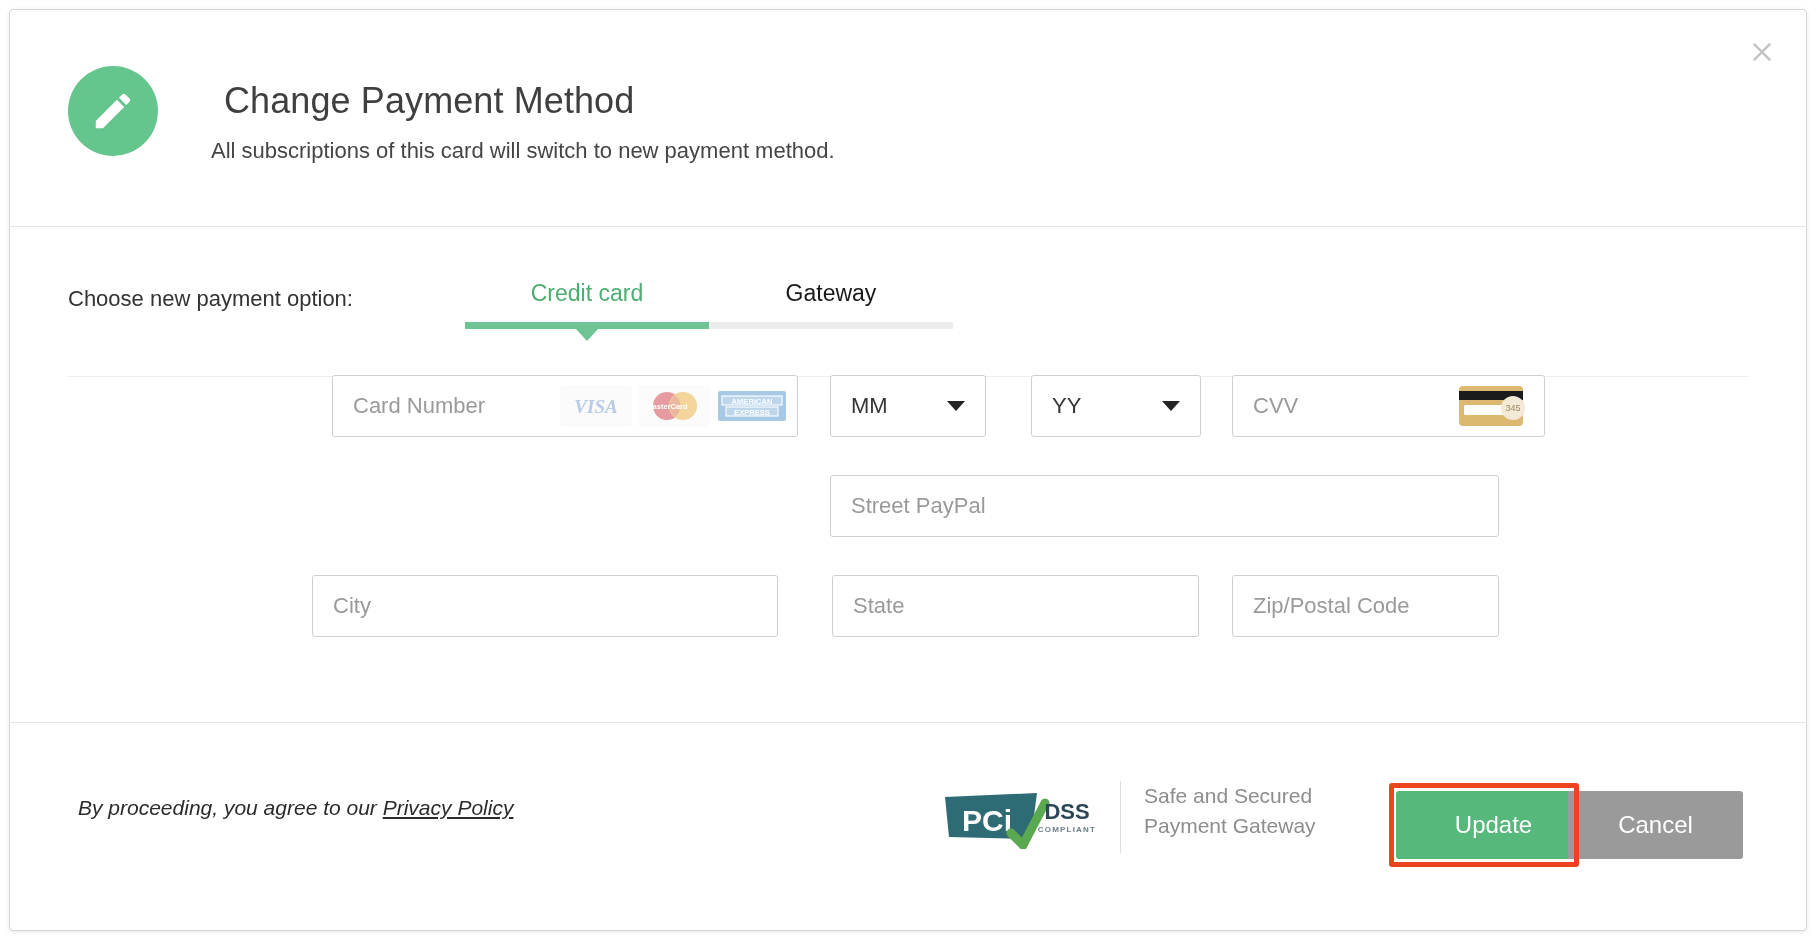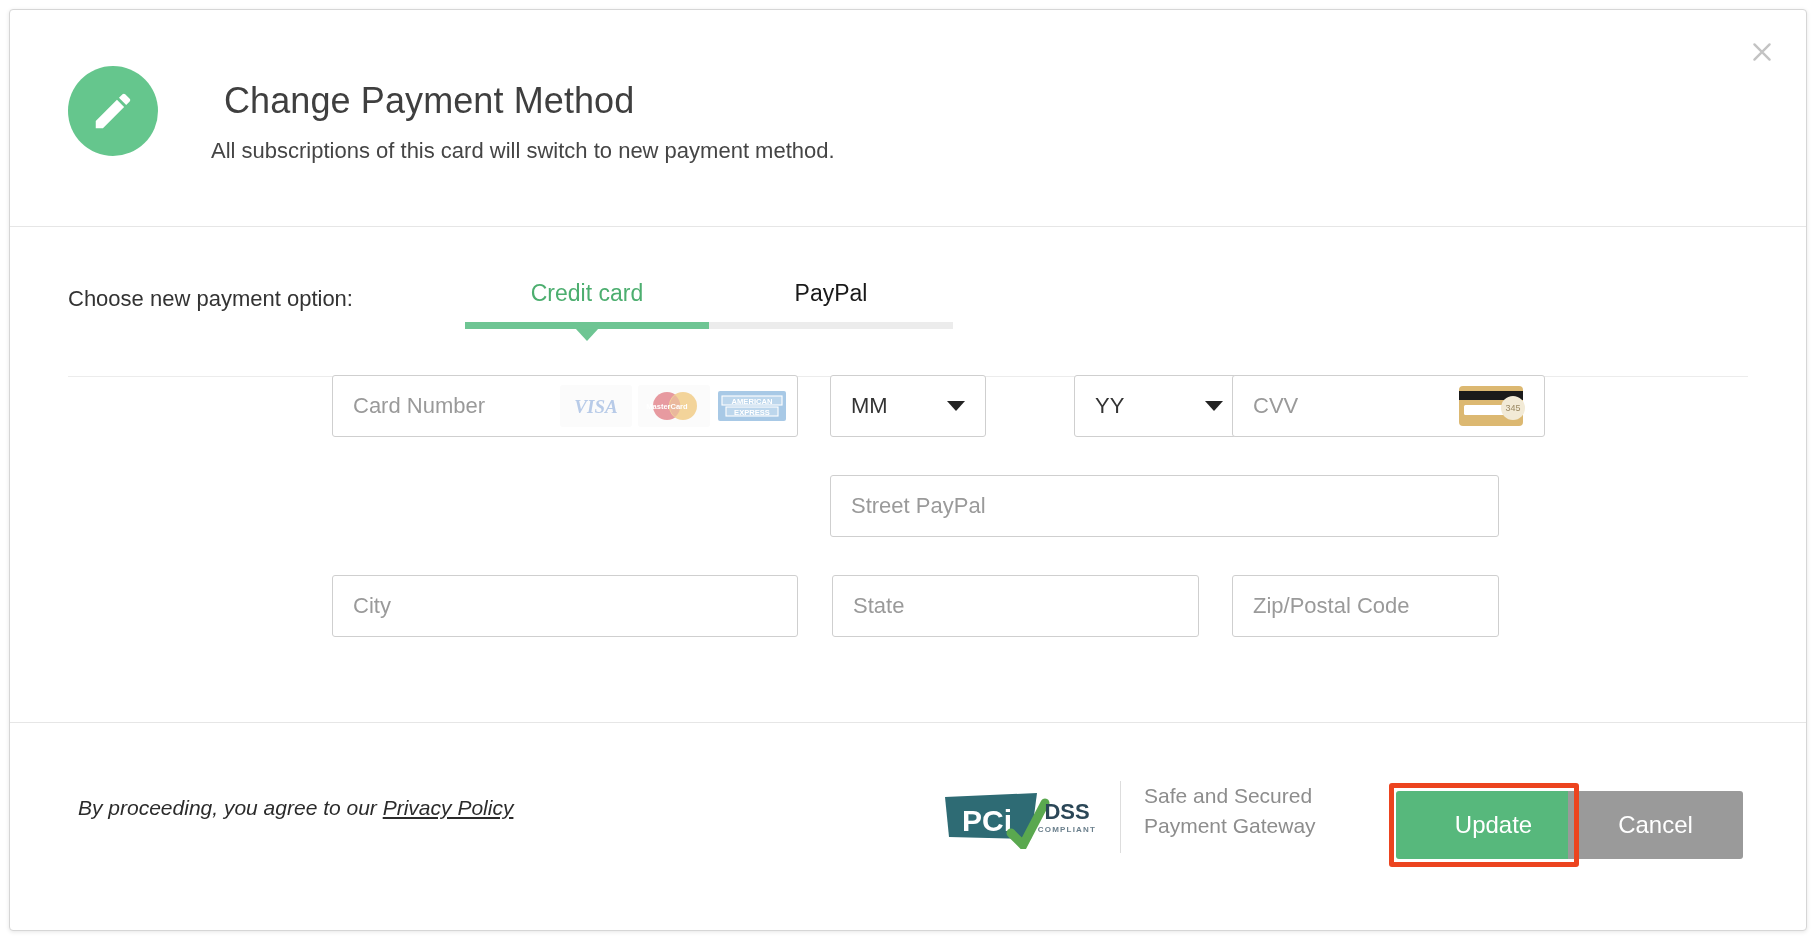--- a/index.html
+++ b/index.html
@@ -321,21 +321,21 @@
     <div class="option-row">
       <div class="option-label">Choose new payment option:</div>
 
       <div class="tabs">
         <div class="tab active">
           <span>Credit card</span>
           <span class="bar"></span>
           <span class="caret"></span>
         </div>
         <div class="tab inactive">
-          <span>PayPal</span>
+          <span>Gateway</span>
           <span class="bar"></span>
         </div>
       </div>
       <div class="tabs-rule"></div>
     </div>
 
     <div class="fields">
 
       <div class="field-row">
 
@@ -365,21 +365,21 @@
               </svg>
             </span>
           </span>
         </div>
 
         <div class="fld select" style="left:820px; width:156px;">
           <span class="val">MM</span>
           <span class="arrow"></span>
         </div>
 
-        <div class="fld select" style="left:1021px; width:170px;margin-left:43px;">
+        <div class="fld select" style="left:1021px; width:170px;">
           <span class="val">YY</span>
           <span class="arrow"></span>
         </div>
 
         <div class="fld" style="left:1222px; width:313px;">
           <span class="ph">CVV</span>
           <span class="cvvcard">
             <svg width="70" height="46" viewBox="0 0 70 46" aria-hidden="true">
               <rect x="1" y="3" width="64" height="40" rx="4" fill="#dcb871"></rect>
               <rect x="1" y="8" width="64" height="9" fill="#1b1b1b"></rect>
@@ -391,21 +391,21 @@
         </div>
       </div>
 
       <div class="field-row">
         <div class="fld" style="left:820px; width:669px;">
           <span class="ph">Street PayPal</span>
         </div>
       </div>
 
       <div class="field-row">
-        <div class="fld" style="left:322px; width:466px;">
+        <div class="fld" style="left:302px; width:466px;">
           <span class="ph">City</span>
         </div>
         <div class="fld" style="left:822px; width:367px;">
           <span class="ph">State</span>
         </div>
         <div class="fld" style="left:1222px; width:267px;">
           <span class="ph">Zip/Postal Code</span>
         </div>
       </div>
     </div>

